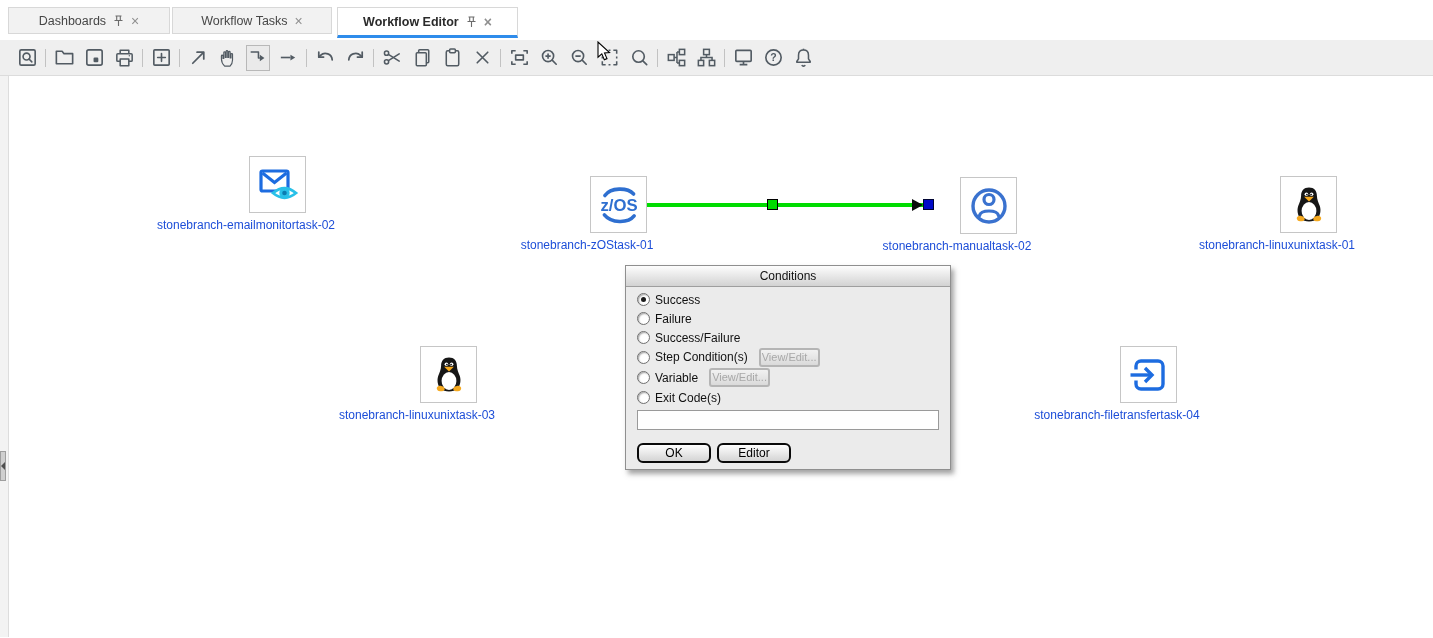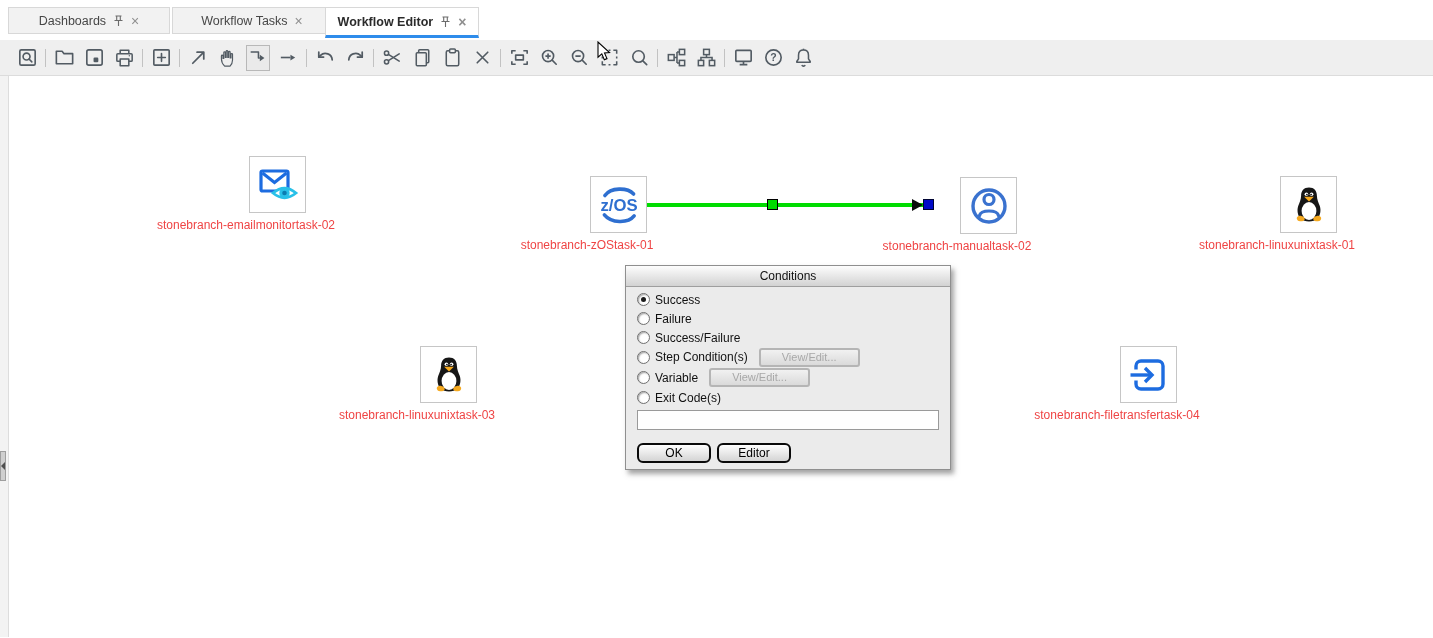--- a/index.html
+++ b/index.html
@@ -26,41 +26,41 @@
   .canvas { position:relative; width:1433px; height:561px; background:#fff; }
   .gutter { position:absolute; left:0; top:0; width:9px; height:561px; background:#f3f3f3; border-right:1px solid #dddddd; }
   .splitter-handle { position:absolute; left:0; top:375px; width:6px; height:30px; background:#cfcfcf; border:1px solid #9e9e9e;
                      display:flex; align-items:center; justify-content:center; }
   .splitter-handle .tri { width:0; height:0; border-top:4px solid transparent; border-bottom:4px solid transparent; border-right:4px solid #4f4f4f; }
 
   .node { position:absolute; }
   .node-box { width:57px; height:57px; background:#fff; border:1px solid #c6c6c6;
               display:flex; align-items:center; justify-content:center;margin-left:31px; }
   .node-label { position:absolute; top:62px; left:28px; transform:translateX(-50%);
-                white-space:nowrap; font-size:12px; color:#ef4444; }
+                white-space:nowrap; font-size:12px; color:#1d4ed8; }
 
   .conn-line { position:absolute; background:#00dc00; }
   .handle { position:absolute; }
   .h-blue  { width:11px; height:11px; background:#000ac8; border:1px solid #000433; }
   .h-green { width:11px; height:11px; background:#00dc00; border:1.5px solid #000; }
 
   
   .dialog { position:absolute; left:625px; top:189px; width:326px; background:#ebebeb;
             border:1px solid #8f8f8f; box-shadow:3px 4px 5px rgba(90,90,90,.55); font-size:12px; color:#111; }
   .dialog-title { height:21px; line-height:20px; text-align:center; font-weight:normal;
                   background:linear-gradient(#fdfdfd,#d2d2d2); border-bottom:1px solid #9e9e9e; }
   .dialog-body { padding:3px 11px 6px; }
   .radio-row { display:flex; align-items:center; height:19px; }
   .radio-row.tall1 { height:20px; } .radio-row.tall2 { height:21px; }
   .radio { width:13px; height:13px; border-radius:50%; background:#fff; border:1px solid #6f6f6f;
            margin-right:5px; flex:0 0 auto; box-shadow:inset 1px 1px 1.5px rgba(0,0,0,.35);
            display:flex; align-items:center; justify-content:center; }
   .radio.checked::after { content:""; width:5.5px; height:5.5px; border-radius:50%; background:#1c1c1c; }
   .ve-btn { margin-left:11px; font-size:11px; color:#a8a8a8; background:linear-gradient(#f1f1f1,#dadada);
-            border:2px solid #b5b5b5; border-radius:3px; padding:1px 21px 2px; font-family:inherit;text-align:right; }
+            border:2px solid #b5b5b5; border-radius:3px; padding:1px 1px 2px; font-family:inherit;text-align:right; }
   .dlg-input { display:block; width:100%; height:20px; border:1px solid #9a9a9a; margin-top:3px; background:#fff;
                font-family:inherit; font-size:12px; padding:0 4px; }
   .btn-row { margin-top:13px; display:flex; gap:6px; }
   .dlg-btn { width:74px; height:20px; border:2.5px solid #0a0a0a; background:linear-gradient(#fefefe,#d4d4d4);
              font-size:12px; font-family:inherit; color:#000; padding:0; border-radius:6px; }
 
   .cursor { position:absolute; left:597px; top:41px; z-index:50; }
 </style>
 </head>
 <body>
@@ -74,21 +74,21 @@
           <svg width="11" height="12" viewBox="0 0 11 12" fill="none" stroke="#6b6b6b" stroke-width="1.1">
             <path d="M2.5 1 h6 M3.7 1 v4.2 M7.3 1 v4.2 M1.5 5.5 h8 M5.5 5.5 v5.5"></path>
           </svg>
         </span>
       <span class="tab-close">×</span>
     </div>
     <div class="tab" style="left:172px;width:160px">
       <span>Workflow Tasks</span>
       <span class="tab-close">×</span>
     </div>
-    <div class="tab active" style="left:325px;width:154px">
+    <div class="tab active" style="left:337px;width:181px">
       <span>Workflow Editor</span>
       <span class="pin-icon">
           <svg width="11" height="12" viewBox="0 0 11 12" fill="none" stroke="#6b6b6b" stroke-width="1.1">
             <path d="M2.5 1 h6 M3.7 1 v4.2 M7.3 1 v4.2 M1.5 5.5 h8 M5.5 5.5 v5.5"></path>
           </svg>
         </span>
       <span class="tab-close">×</span>
     </div>
   </div>
 

